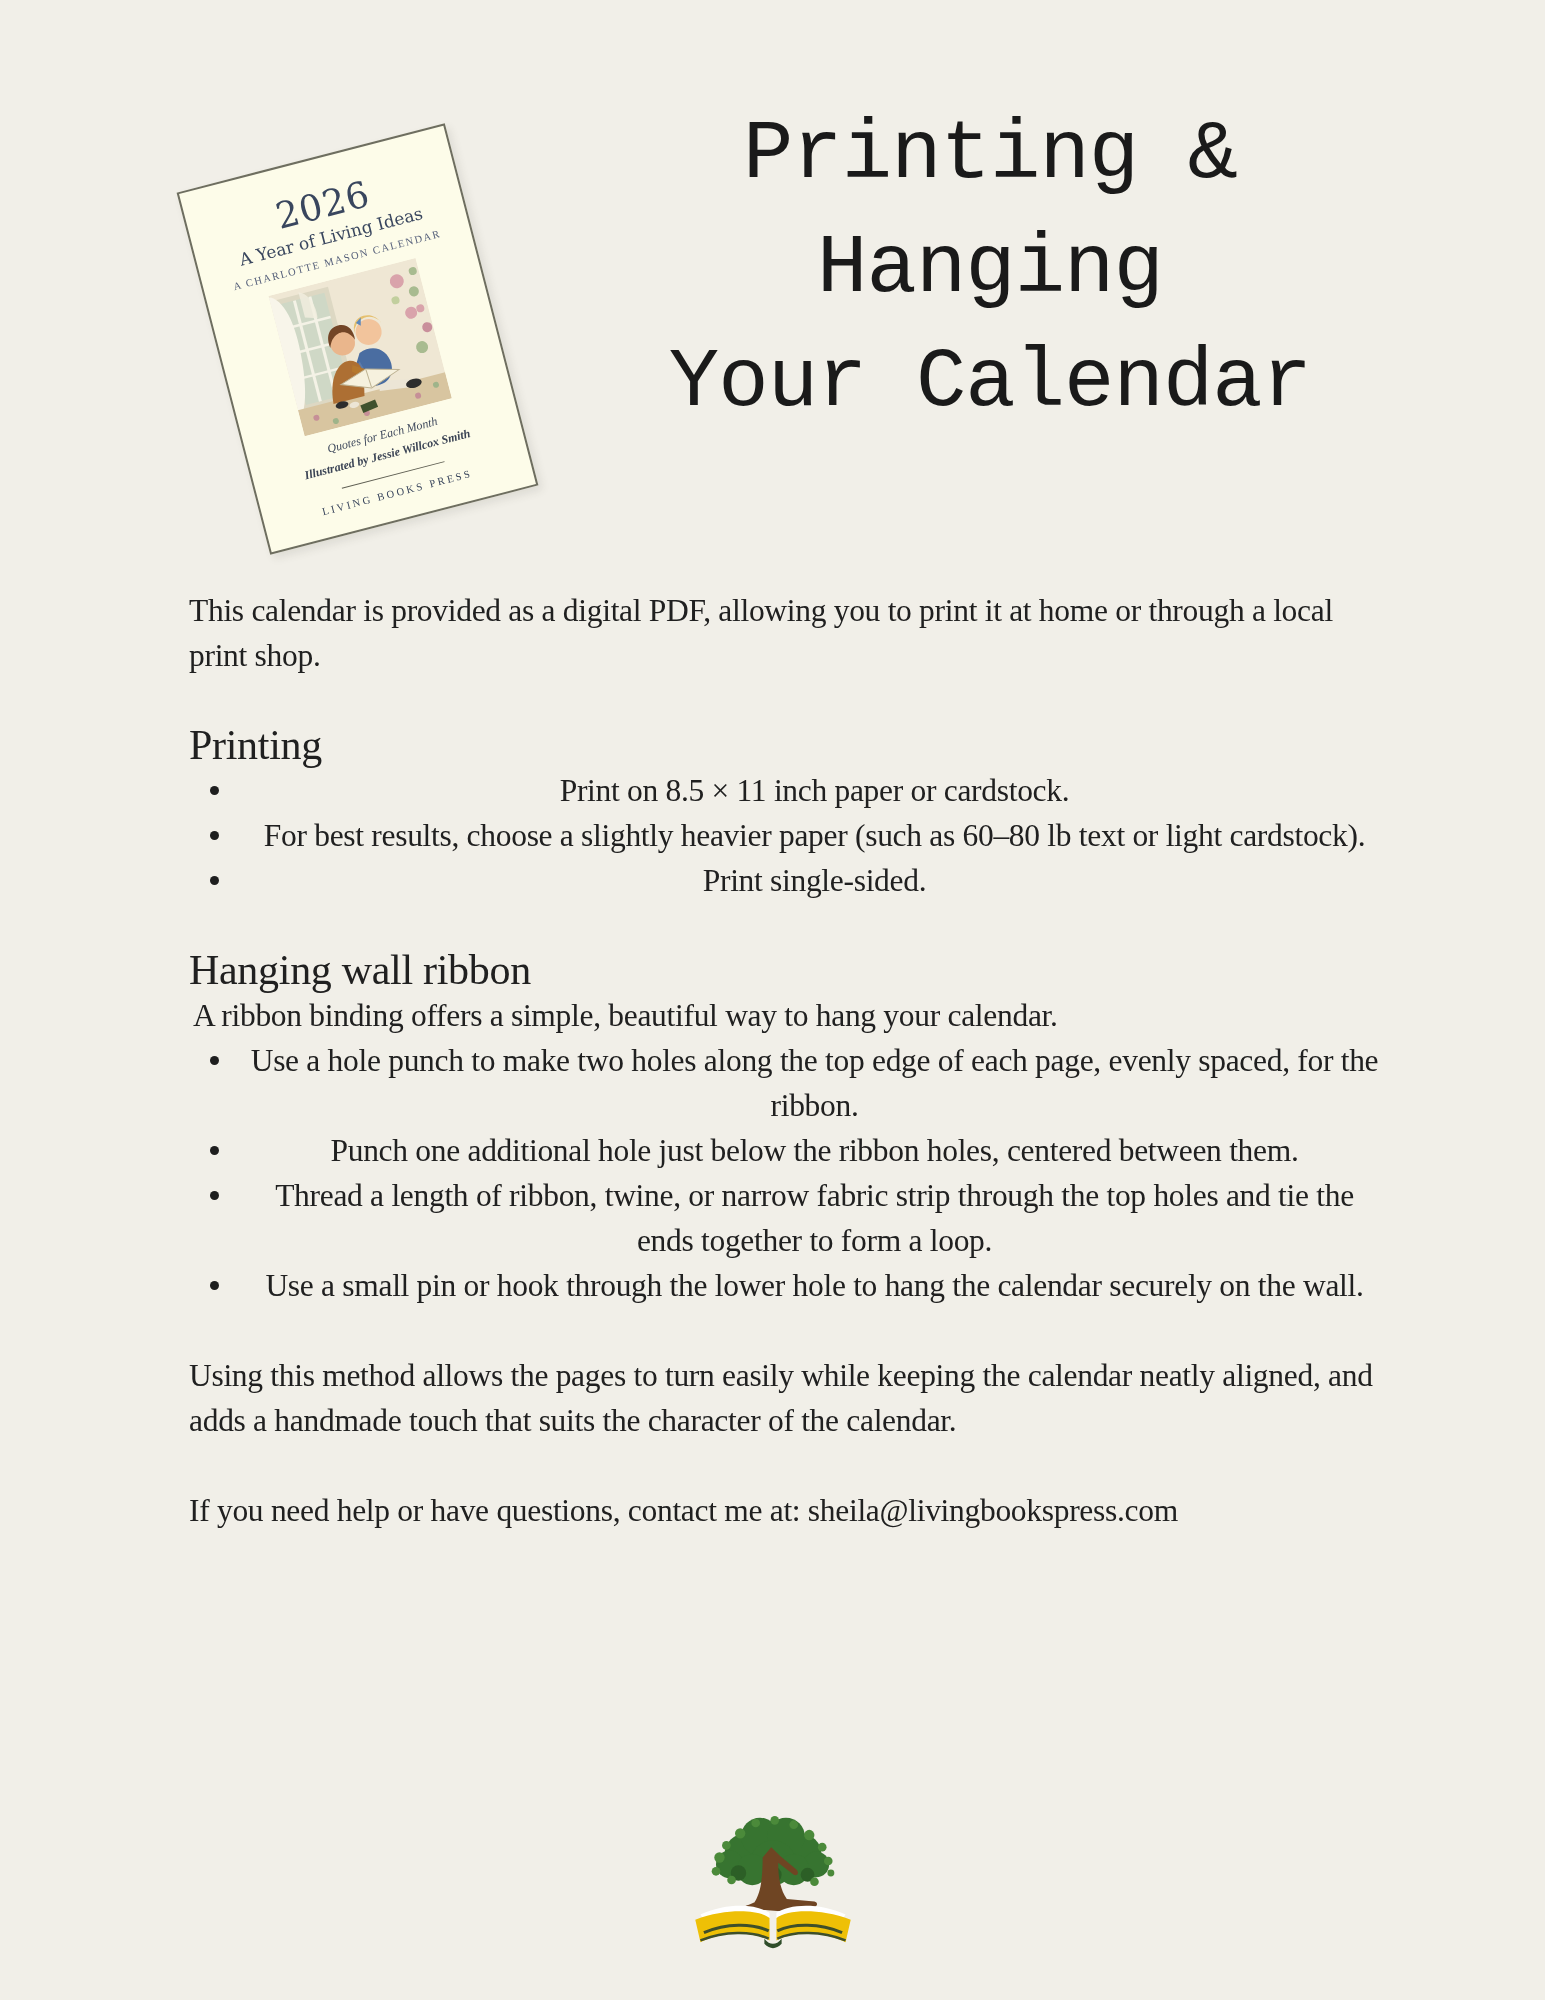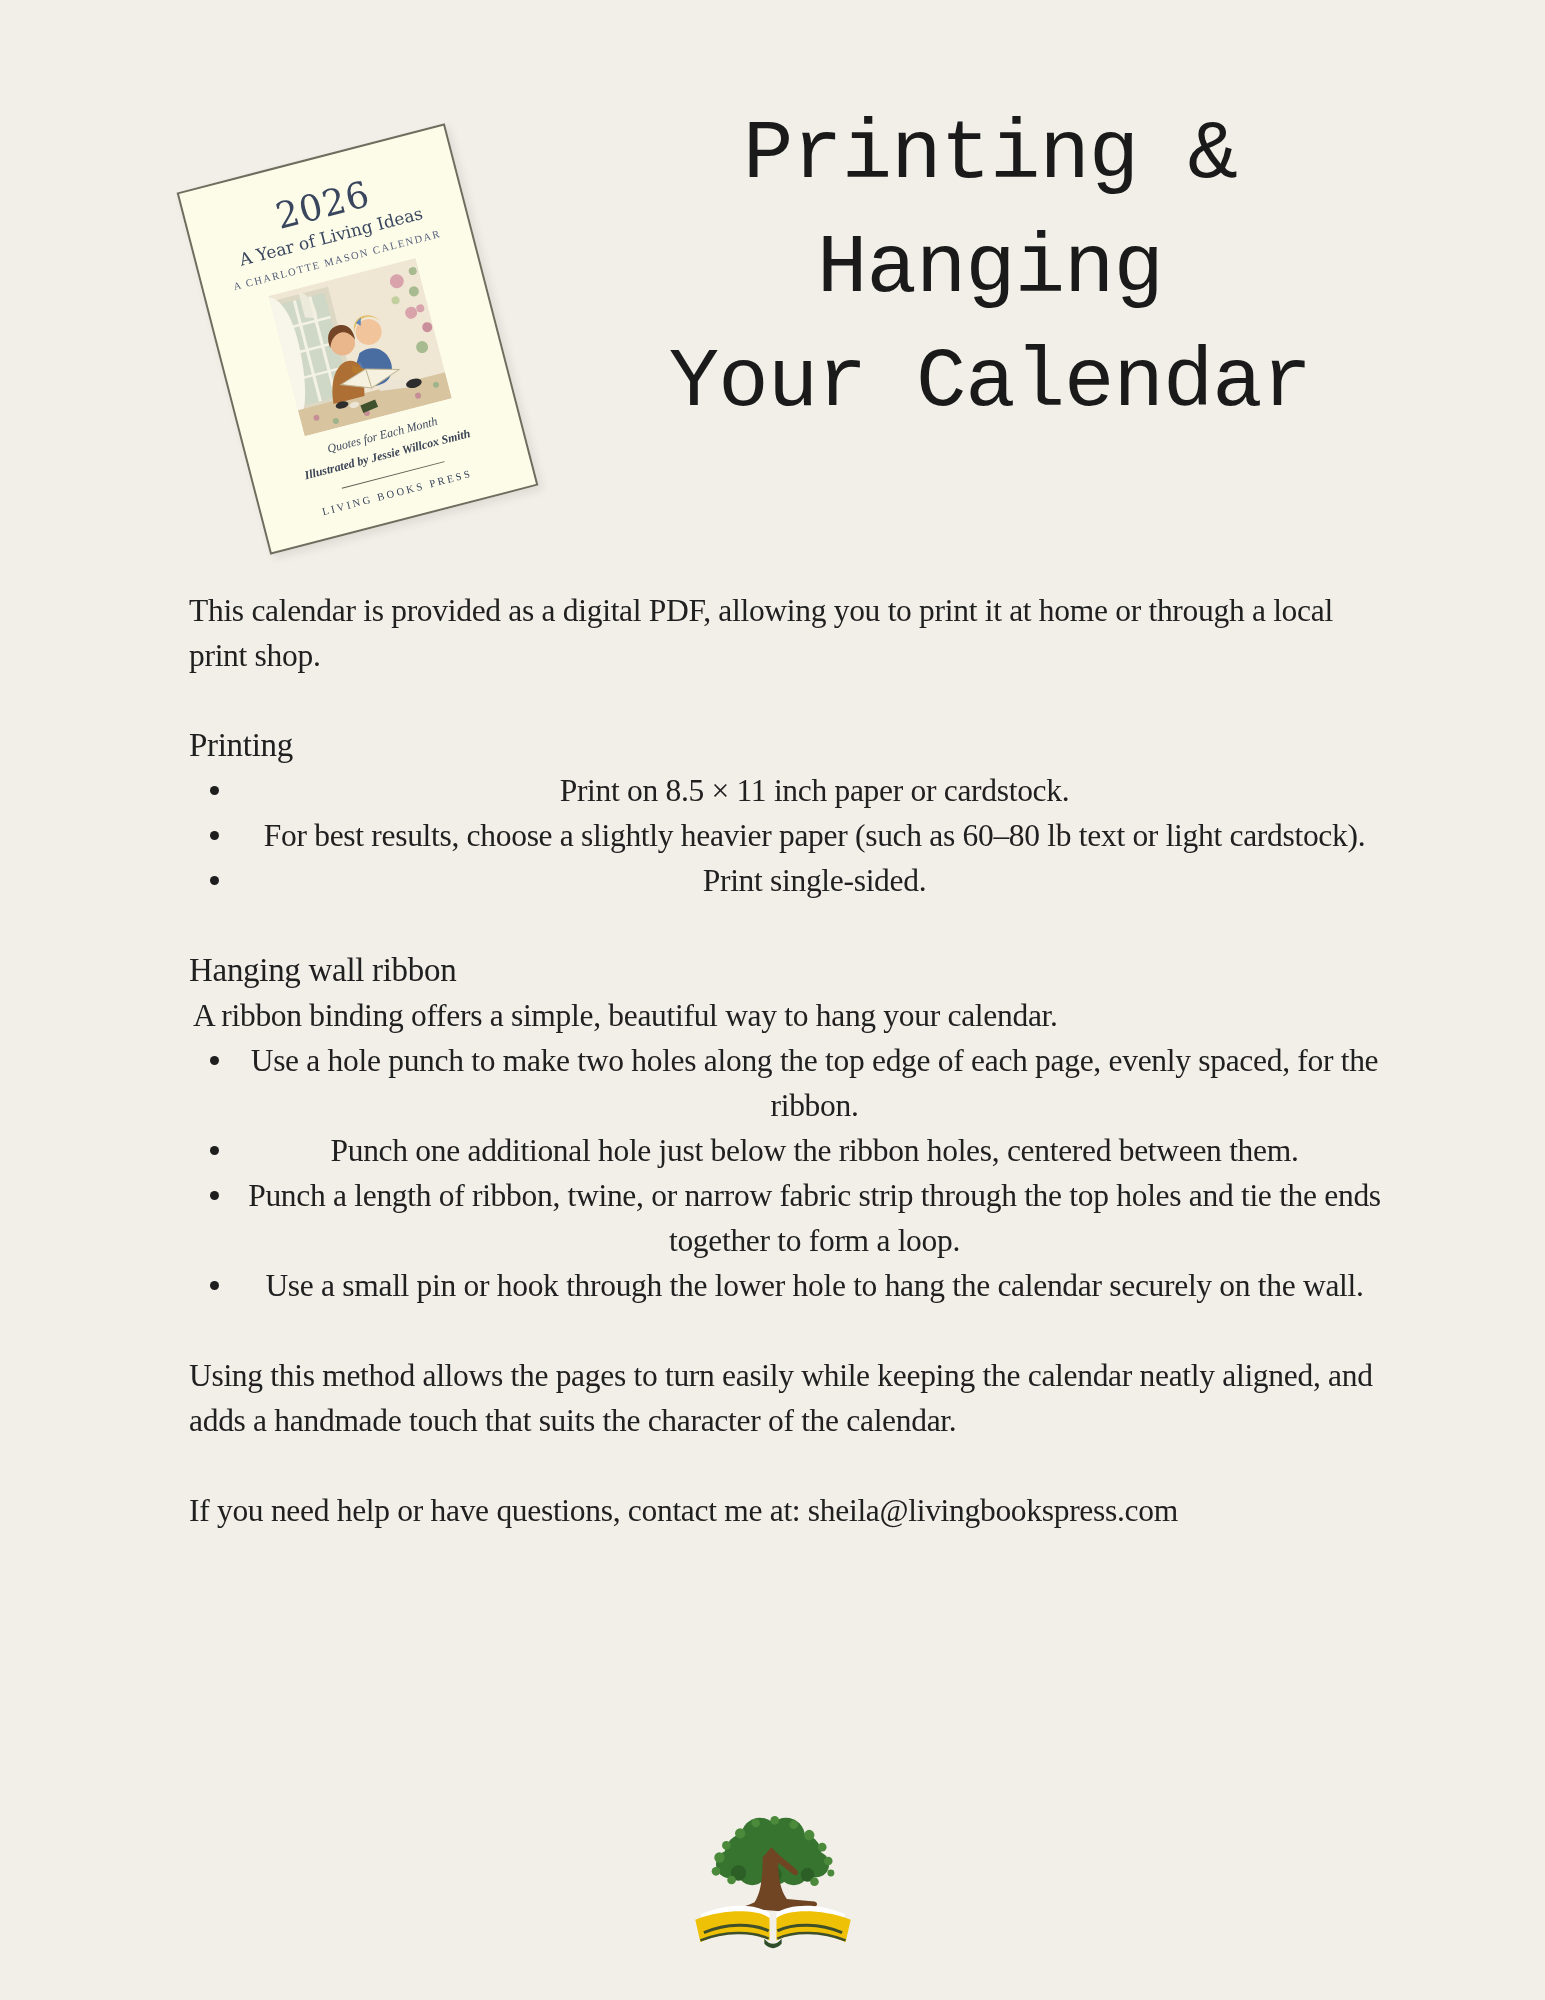--- a/index.html
+++ b/index.html
@@ -70,21 +70,21 @@
   
   .content{
     position:absolute;
     left:166px;top:588px;width:1195px;
     font-size:31.5px;line-height:45px;
     letter-spacing:-0.3px;
     margin-left:23px;
   }
   .para{margin:0;}
   .gap{height:45px;}
-  .section-heading{margin:0;font-size:33px;font-weight:normal;}
+  .section-heading{margin:0;font-size:42px;font-weight:normal;}
   .lead{margin:0;padding-left:4px;}
   ul.bullets{list-style:none;margin:0;padding:0;text-align:center;}
   ul.bullets li{
     position:relative;
     padding-left:56px;
     margin:0;
   }
   ul.bullets li::before{
     content:"";
     position:absolute;
@@ -192,21 +192,21 @@
       <li>Print single-sided.</li>
     </ul>
 
     <div class="gap"></div>
 
     <h2 class="section-heading">Hanging wall ribbon</h2>
     <p class="para lead">A ribbon binding offers a simple, beautiful way to hang your calendar.</p>
     <ul class="bullets">
       <li>Use a hole punch to make two holes along the top edge of each page, evenly spaced, for the ribbon.</li>
       <li>Punch one additional hole just below the ribbon holes, centered between them.</li>
-      <li>Punch a length of ribbon, twine, or narrow fabric strip through the top holes and tie the ends together to form a loop.</li>
+      <li>Thread a length of ribbon, twine, or narrow fabric strip through the top holes and tie the ends together to form a loop.</li>
       <li>Use a small pin or hook through the lower hole to hang the calendar securely on the wall.</li>
     </ul>
 
     <div class="gap"></div>
 
     <p class="para">Using this method allows the pages to turn easily while keeping the calendar neatly aligned, and adds a handmade touch that suits the character of the calendar.</p>
 
     <div class="gap"></div>
 
     <p class="para">If you need help or have questions, contact me at: sheila@livingbookspress.com</p>

